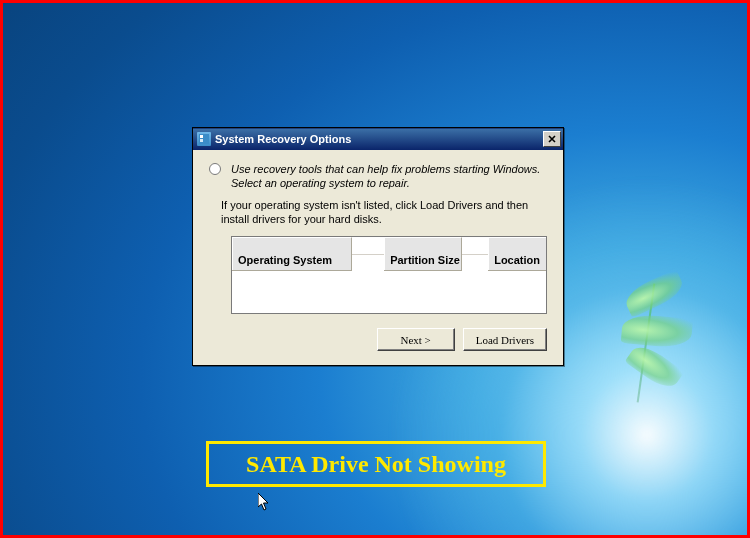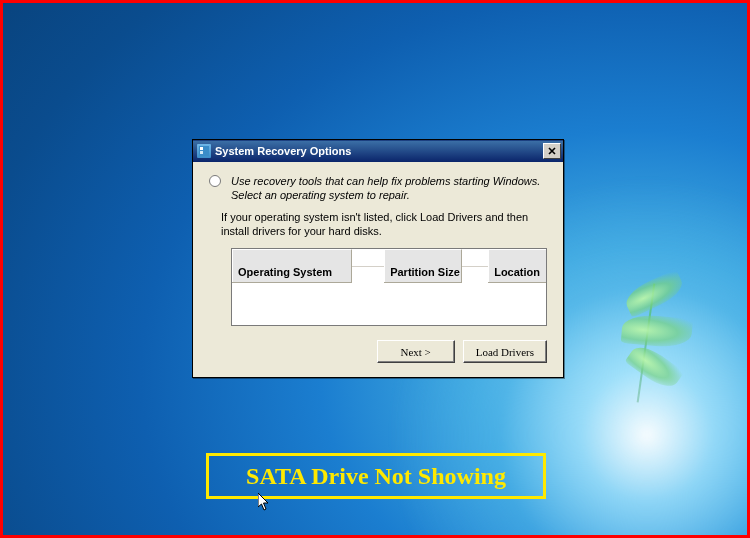--- a/index.html
+++ b/index.html
@@ -36,21 +36,21 @@
     .stem {
       position: absolute;
       right: 100px; top: 280px;
       width: 2px; height: 120px;
       background: linear-gradient(rgba(90,200,110,0.8), rgba(40,140,70,0.3));
       transform: rotate(8deg);
     }
 
     .dialog {
       position: absolute;
-      left: 189px; top: 136px;
+      left: 189px; top: 124px;
       width: 372px;
       background: #ece9d8;
       border: 1px solid #000;
       box-shadow: 1px 1px 0 rgba(0,0,0,0.4);
       font-size: 11px;
       color: #000;
     }
     .titlebar {
       height: 22px;
       background: linear-gradient(#0a246a, #3a6ea5 6%, #0a246a);
@@ -161,21 +161,21 @@
       border-left-color: #fff;
       box-shadow: inset -1px -1px 0 #808080, inset 1px 1px 0 #ece9d8;
       font-size: 11px;
       font-family: Tahoma;
       cursor: pointer;
       padding: 0 12px;
     }
 
     .annotation {
       position: absolute;
-      left: 203px; top: 450px;
+      left: 203px; top: 438px;
       width: 340px;
       height: 46px;
       border: 3px solid #ffe900;
       display: flex;
       align-items: center; justify-content: center;
       font-family: 'Times New Roman', serif;
       font-size: 24px;
       font-weight: bold;
       color: #ffe900;
     }

